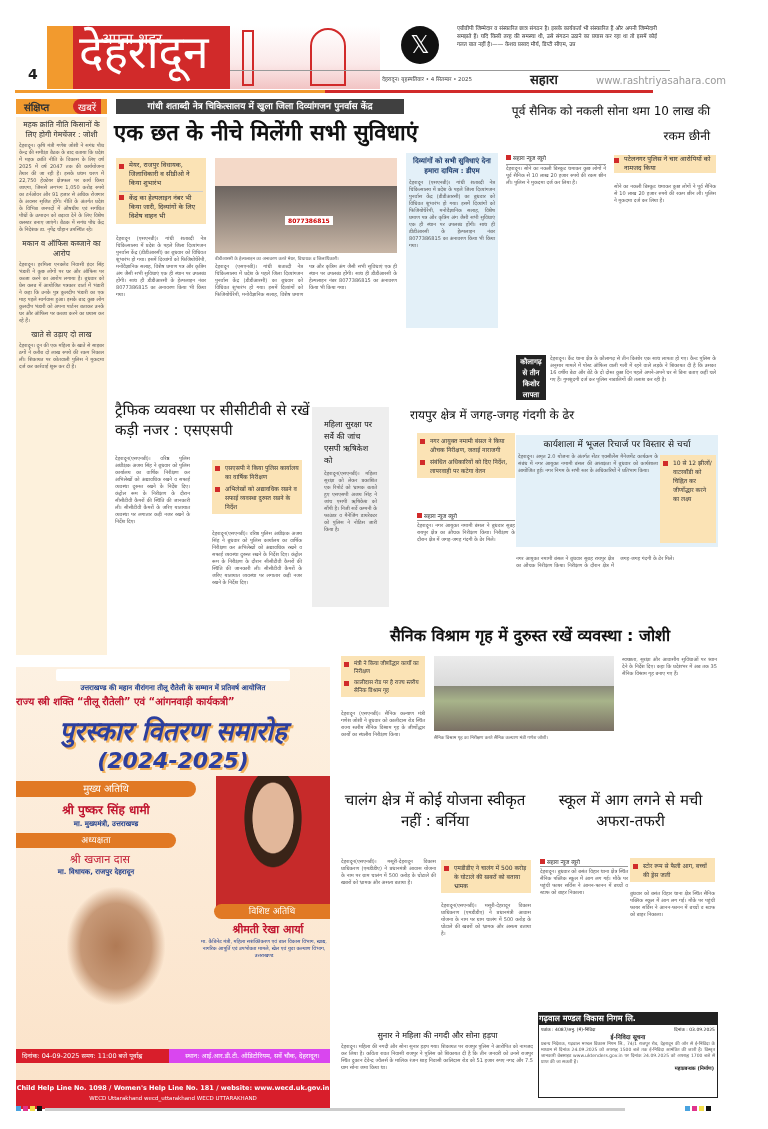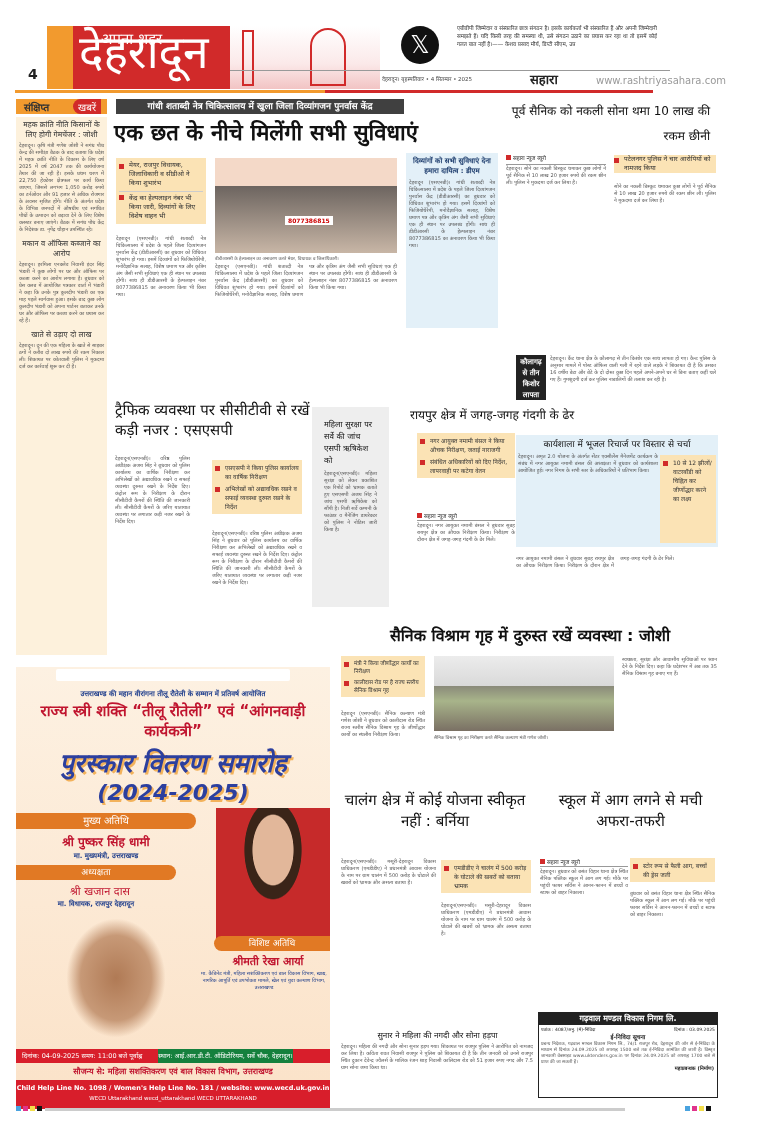--- a/index.html
+++ b/index.html
@@ -120,42 +120,41 @@
   <div class="hl" style="font-size:9px;line-height:14px;text-align:center">कार्यशाला में भूजल रिचार्ज पर विस्तार से चर्चा</div>
   <div class="t" style="width:140px;margin-top:2px">देहरादून। अमृत 2.0 योजना के अंतर्गत सेंटर एक्सीलेंस मैनेजमेंट कार्यक्रम के संबंध में नगर आयुक्त नमामी बंसल की अध्यक्षता में बुधवार को कार्यशाला आयोजित हुई। नगर निगम के सभी स्तर के अधिकारियों ने प्रतिभाग किया।</div>
   <div class="yel" style="position:absolute;right:2px;top:20px;width:56px;height:88px;padding:3px">
     <div class="bul" style="font-size:6px;line-height:9px">10 से 12 झीलों/ वाटरबॉडी को चिह्नित कर जीर्णोद्धार करने का लक्ष्य</div>
   </div>
 </div>
 <div class="abs t" style="left:516px;top:555px;width:202px;columns:2;column-gap:6px">नगर आयुक्त नमामी बंसल ने बुधवार सुबह रायपुर क्षेत्र का औचक निरीक्षण किया। निरीक्षण के दौरान क्षेत्र में जगह-जगह गंदगी के ढेर मिले।</div>
 
 <div class="abs" style="left:16px;top:667px;width:314px;height:442px;background:linear-gradient(180deg,#fdf1e2 0%,#fbe2c8 100%);overflow:hidden">
   <div style="height:12px;background:#fff;margin:2px 40px;border-radius:2px"></div>
-  <div style="text-align:center;font-size:7px;font-weight:bold;color:#1f3e8c;margin-top:8px">उत्तराखण्ड की महान वीरांगना तीलू रौतेली के सम्मान में प्रतिवर्ष आयोजित</div>
-  <div style="text-align:center;font-size:15px;font-weight:bold;color:#c0152f;margin-top:2px">राज्य स्त्री शक्ति “तीलू रौतेली” एवं “आंगनवाड़ी कार्यकत्री”</div>
+  <div style="text-align:center;font-size:7px;font-weight:bold;color:#1f3e8c;margin-top:2px">उत्तराखण्ड की महान वीरांगना तीलू रौतेली के सम्मान में प्रतिवर्ष आयोजित</div>
+  <div style="font-size:10px;font-weight:bold;color:#c0152f;margin-top:2px">राज्य स्त्री शक्ति “तीलू रौतेली” एवं “आंगनवाड़ी कार्यकत्री”</div>
   <div style="text-align:center;font-size:26px;font-weight:bold;color:#2c3f9e;font-style:italic;margin-top:4px;text-shadow:2px 2px 0 #f3b25b">पुरस्कार वितरण समारोह</div>
   <div style="text-align:center;font-size:22px;font-weight:bold;color:#2c3f9e;font-style:italic;text-shadow:2px 2px 0 #f3b25b">(2024-2025)</div>
   <div style="position:relative;height:250px;margin-top:8px">
     <div style="position:absolute;left:0;top:0;width:180px;height:16px;background:#e17924;color:#fff;font-size:10px;text-align:center;line-height:16px;border-radius:0 8px 8px 0">मुख्य अतिथि</div>
     <div style="position:absolute;left:0;top:20px;width:180px;text-align:center;font-size:12px;font-weight:bold;color:#c0152f">श्री पुष्कर सिंह धामी</div>
     <div style="position:absolute;left:0;top:38px;width:180px;text-align:center;font-size:7px;color:#1f3e8c;font-weight:bold">मा. मुख्यमंत्री, उत्तराखण्ड</div>
     <div style="position:absolute;left:0;top:52px;width:160px;height:15px;background:#e17924;color:#fff;font-size:9px;text-align:center;line-height:15px;border-radius:0 8px 8px 0">अध्यक्षता</div>
     <div style="position:absolute;left:4px;top:70px;width:160px;text-align:center;font-size:11px;font-weight:normal;color:#c0152f">श्री खजान दास</div>
     <div style="position:absolute;left:0;top:86px;width:160px;text-align:center;font-size:7px;color:#1f3e8c;font-weight:bold">मा. विधायक, राजपुर देहरादून</div>
     <div style="position:absolute;left:50px;top:105px;width:100px;height:120px;background:radial-gradient(ellipse at center,#b07a55 0%,#c79977 50%,transparent 70%)"></div>
     <div style="position:absolute;left:200px;top:-5px;width:114px;height:140px;background:radial-gradient(ellipse at 50% 30%,#e2b79a 0 25%,#3a2418 26% 35%,#c62a2a 36% 100%)"></div>
     <div style="position:absolute;left:198px;top:123px;width:116px;height:15px;background:#e17924;color:#fff;font-size:9px;text-align:center;line-height:15px;border-radius:8px 0 0 8px">विशिष्ट अतिथि</div>
     <div style="position:absolute;left:190px;top:140px;width:124px;text-align:center;font-size:11px;font-weight:bold;color:#c0152f">श्रीमती रेखा आर्या</div>
     <div style="position:absolute;left:182px;top:157px;width:132px;text-align:center;font-size:5px;line-height:7px;color:#1f3e8c">मा. कैबिनेट मंत्री, महिला सशक्तिकरण एवं बाल विकास विभाग, खाद्य, नागरिक आपूर्ति एवं उपभोक्ता मामले, खेल एवं युवा कल्याण विभाग, उत्तराखण्ड</div>
   </div>
   <div style="position:absolute;left:0;top:382px;width:314px;height:14px;background:#d81e2b;color:#fff;font-size:6.5px;line-height:14px;white-space:nowrap;overflow:hidden">
     <span style="padding-left:6px">दिनांक: 04-09-2025 समय: 11:00 बजे पूर्वाह्न</span>
-    <span style="background:#15803d;padding:0 0;margin-left:14px;display:inline-block">स्थान: आई.आर.डी.टी. ऑडिटोरियम, सर्वे चौक, देहरादून।</span>
-  </div>
-  <div style="position:absolute;left:0;top:397px;width:314px;height:15px;text-align:center;font-size:8px;line-height:15px;color:#c0152f;font-weight:bold">सौजन्य से: महिला सशक्तिकरण एवं बाल विकास विभाग, उत्तराखण्ड</div>
+    <span style="background:#d946ef;padding:0 16px;margin-left:25px;display:inline-block">स्थान: आई.आर.डी.टी. ऑडिटोरियम, सर्वे चौक, देहरादून।</span>
+  </div>
   <div style="position:absolute;left:0;top:413px;width:314px;height:29px;background:#d81e2b;color:#fff;text-align:center">
     <div style="font-size:6.5px;font-weight:bold;padding-top:4px">Child Help Line No. 1098 / Women's Help Line No. 181 / website: www.wecd.uk.gov.in</div>
     <div style="font-size:5.5px;margin-top:3px">WECD Uttarakhand   wecd_uttarakhand   WECD UTTARAKHAND</div>
   </div>
 </div>
 
 <div class="abs hl" style="left:340px;top:625px;width:380px;font-size:16px;line-height:22px;font-weight:bold;text-align:center">सैनिक विश्राम गृह में दुरुस्त रखें व्यवस्था : जोशी</div>
 <div class="abs yel" style="left:341px;top:656px;width:84px;padding:3px">
   <div class="bul" style="font-size:5.5px;line-height:8px">मंत्री ने किया जीर्णोद्धार कार्यों का निरीक्षण</div>
   <div class="bul" style="font-size:5.5px;line-height:8px;margin-top:3px">कालीदास रोड पर है राज्य स्तरीय सैनिक विश्राम गृह</div>
@@ -181,21 +180,21 @@
 </div>
 <div class="abs yel" style="left:630px;top:858px;width:85px;padding:3px">
   <div class="bul" style="font-size:6px;line-height:9px">स्टोर रूम से फैली आग, बच्चों की ड्रेस जली</div>
 </div>
 <div class="abs t" style="left:630px;top:890px;width:85px">बुधवार को बसंत विहार थाना क्षेत्र स्थित सैनिक पब्लिक स्कूल में आग लग गई। मौके पर पहुंची फायर सर्विस ने आनन-फानन में बच्चों व स्टाफ को बाहर निकाला।</div>
 
 <div class="abs hl" style="left:340px;top:1030px;width:195px;font-size:8px;line-height:11px;text-align:center">सुनार ने महिला की नगदी और सोना हड़पा</div>
 <div class="abs t" style="left:341px;top:1043px;width:192px">देहरादून। महिला की नगदी और सोना सुनार हड़प गया। शिकायत पर राजपुर पुलिस ने आरोपित को नामजद कर लिया है। कविता रावत निवासी राजपुर ने पुलिस को शिकायत दी है कि तीन जनवरी को उनसे राजपुर स्थित दुकान देवेन्द्र ज्वैलर्स के मालिक रंजन शाह निवासी कालिदास रोड को 51 हजार रुपए नगद और 7.5 ग्राम सोना जमा किया था।</div>
 
 <div class="abs" style="left:538px;top:1012px;width:180px;height:86px;border:1px solid #222;padding:0">
-  <div style="background:#222;color:#fff;font-size:8px;font-weight:bold;text-align:center;height:12px;line-height:12px">गढ़वाल मण्डल विकास निगम लि.</div>
+  <div style="background:#222;color:#fff;font-size:8px;font-weight:bold;height:12px;line-height:12px">गढ़वाल मण्डल विकास निगम लि.</div>
   <div style="display:flex;justify-content:space-between;font-size:4.5px;padding:1px 2px">
     <span>पत्रांक : 4087/अनु. (मे)-निविदा</span>
     <span>दिनांक : 03.09.2025</span>
   </div>
   <div style="font-size:6px;text-align:center;font-weight:bold">ई-निविदा सूचना</div>
   <div class="t" style="padding:0 2px;font-size:4.5px;line-height:6px">प्रबन्ध निदेशक, गढ़वाल मण्डल विकास निगम लि., 74/1 राजपुर रोड, देहरादून की ओर से ई-निविदा के माध्यम से दिनांक 24.09.2025 को अपराह्न 1500 बजे तक ई-निविदा आमंत्रित की जाती है। विस्तृत जानकारी वेबसाइट www.uktenders.gov.in पर दिनांक 24.09.2025 को अपराह्न 1700 बजे से प्राप्त की जा सकती है।</div>
   <div style="font-size:5px;text-align:right;padding-right:3px;font-weight:bold">महाप्रबन्धक (निर्माण)</div>
 </div>
 
 <div class="abs" style="left:45px;top:1108px;width:580px;height:3px;background:#ccc"></div>

